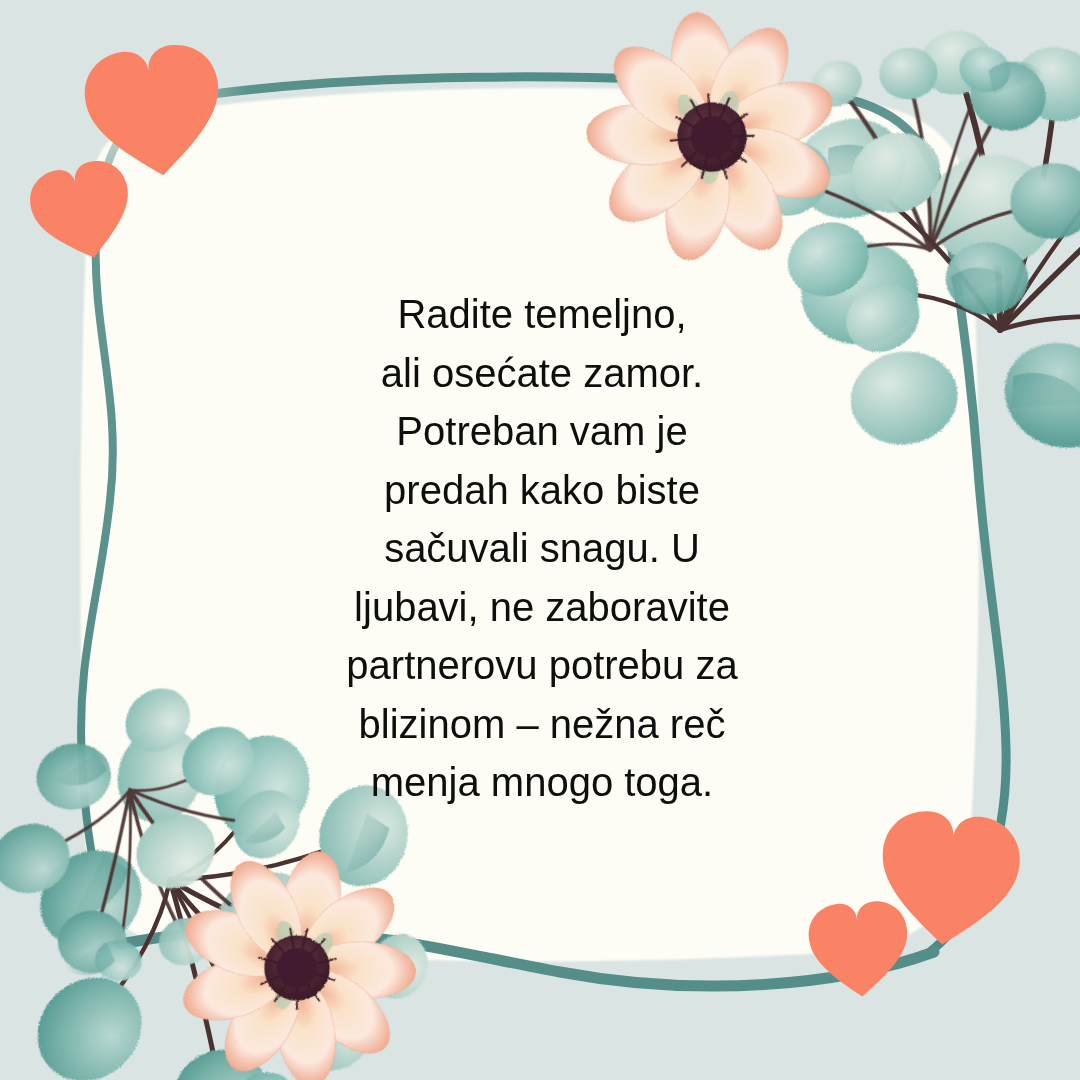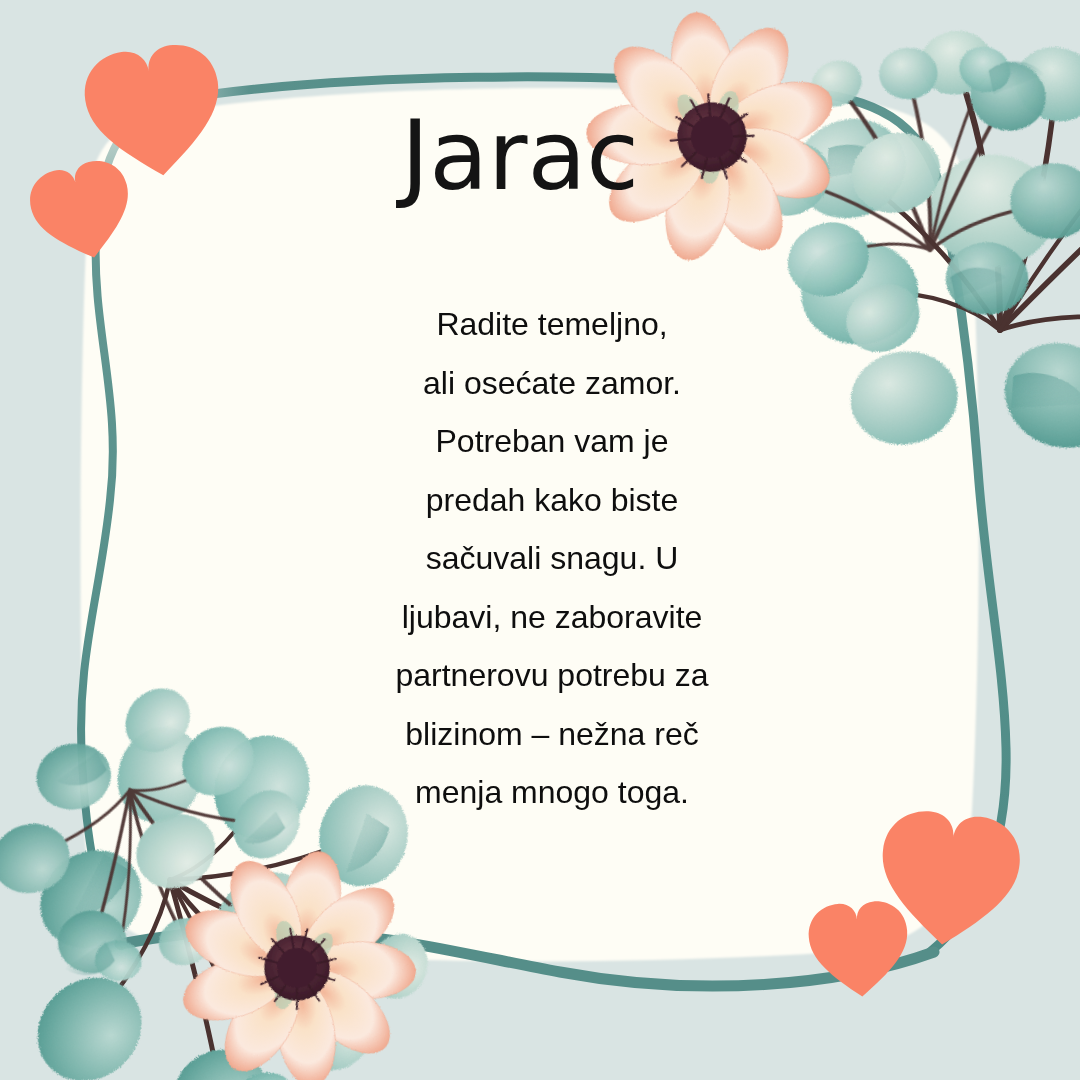--- a/index.html
+++ b/index.html
@@ -52,26 +52,26 @@
     padding-right: 40px;
     box-sizing: border-box;
   }
 
   .body-copy {
     position: absolute;
     left: 280px;
     top: 283px;
     width: 520px;
     text-align: center;
-    font-size: 32px;
+    font-size: 40px;
     line-height: 58.5px;
     font-weight: 400;
     color: #0e0e0e;
     font-family: "Liberation Sans", "DejaVu Sans", sans-serif;
-    margin: 12px;
+    margin: 2px;
     white-space: pre-line;
   }
 </style>
 </head>
 <body>
 
 <div id="canvas">
 
   <svg id="bg-plate" class="layer" viewBox="0 0 1080 1080">
     <rect x="0" y="0" width="1080" height="1080" fill="#d9e4e3"></rect>
@@ -286,21 +286,20 @@
 
     <g fill="#fa8366">
       <use href="#heart-shape" transform="translate(157,130) scale(1.52) rotate(-8)"></use>
       <use href="#heart-shape" transform="translate(86,225) scale(1.12) rotate(-14)"></use>
       <use href="#heart-shape" transform="translate(947,898) scale(1.56) rotate(6)"></use>
       <use href="#heart-shape" transform="translate(860,963) scale(1.12) rotate(-4)"></use>
     </g>
   </svg>
 
   <div id="text-plate">
-    <h1 class="title">Jarac</h1>
 
     <p class="body-copy">Radite temeljno,
 ali osećate zamor.
 Potreban vam je
 predah kako biste
 sačuvali snagu. U
 ljubavi, ne zaboravite
 partnerovu potrebu za
 blizinom – nežna reč
 menja mnogo toga.</p>

